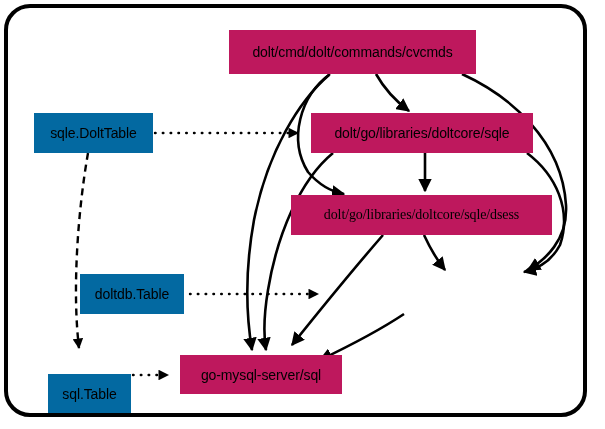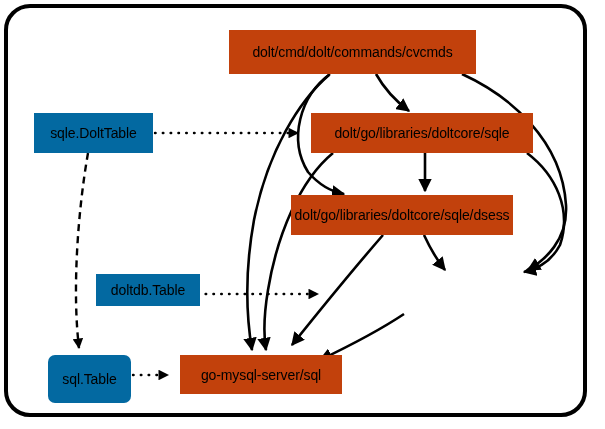--- a/index.html
+++ b/index.html
@@ -41,21 +41,21 @@
     display: flex;
     align-items: center;
     justify-content: center;
     box-sizing: border-box;
     font-size: 14px;
     line-height: 1;
     color: #000000;
     white-space: nowrap;
     letter-spacing: -0.1px;
   }
-  .node-green { background: #c2410c; justify-content: center; }
+  .node-green { background: #be185d; justify-content: center; }
   .node-blue  { background: #0369a1; }
 </style>
 </head>
 <body>
 
 <div id="canvas">
 
   <div id="frame"></div>
 
   <svg id="edge-layer" viewBox="0 0 605 429" width="605" height="429" xmlns="http://www.w3.org/2000/svg">
@@ -108,30 +108,30 @@
   </div>
 
   <div class="node node-blue" style="left:34px; top:113px; width:119px; height:40px;">
     <span>sqle.DoltTable</span>
   </div>
 
   <div class="node node-green" style="left:311px; top:113px; width:222px; height:40px;">
     <span>dolt/go/libraries/doltcore/sqle</span>
   </div>
 
-  <div class="node node-green" style="left:291px; top:195px; width:222px; height:40px;">
+  <div class="node node-green" style="left:291px; top:195px; width:261px; height:40px;font-family:Liberation Serif, serif;">
     <span>dolt/go/libraries/doltcore/sqle/dsess</span>
   </div>
 
-  <div class="node node-blue" style="left:96px; top:274px; width:104px; height:32px;">
+  <div class="node node-blue" style="left:80px; top:274px; width:104px; height:40px;">
     <span>doltdb.Table</span>
   </div>
 
 
-  <div class="node node-blue" style="left:48px; top:355px; width:83px; height:48px;border-radius:7px;">
+  <div class="node node-blue" style="left:48px; top:374px; width:83px; height:39px;">
     <span>sql.Table</span>
   </div>
 
   <div class="node node-green" style="left:180px; top:355px; width:162px; height:39px;">
     <span>go-mysql-server/sql</span>
   </div>
 
 </div>
 
 </body></html>

